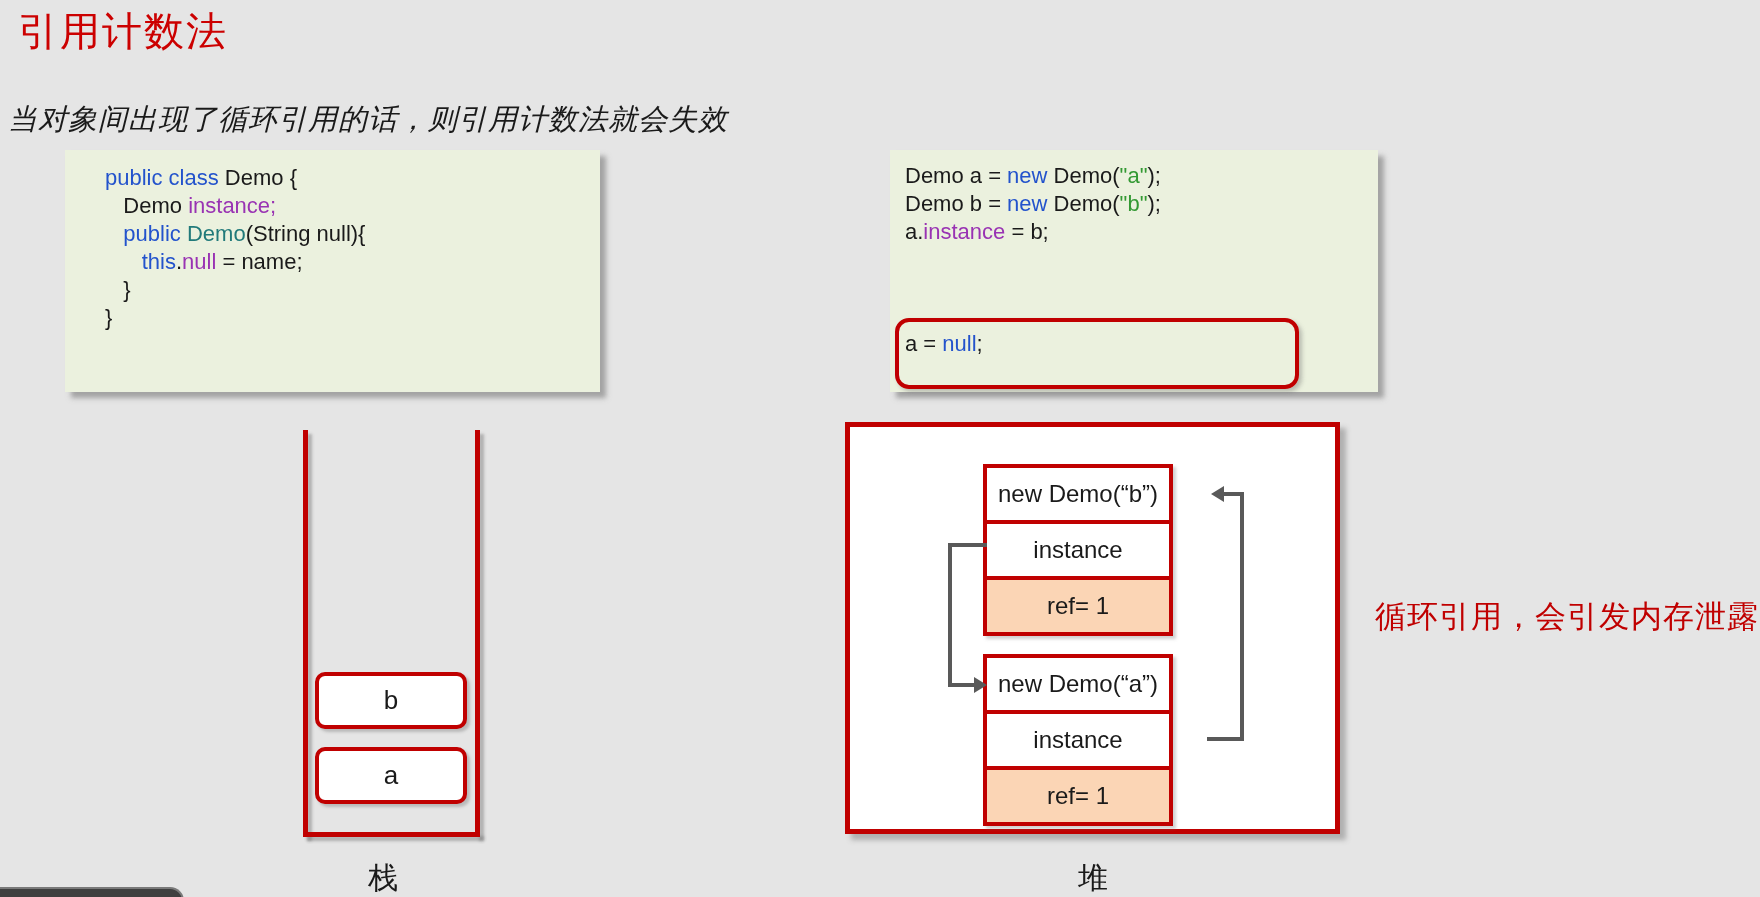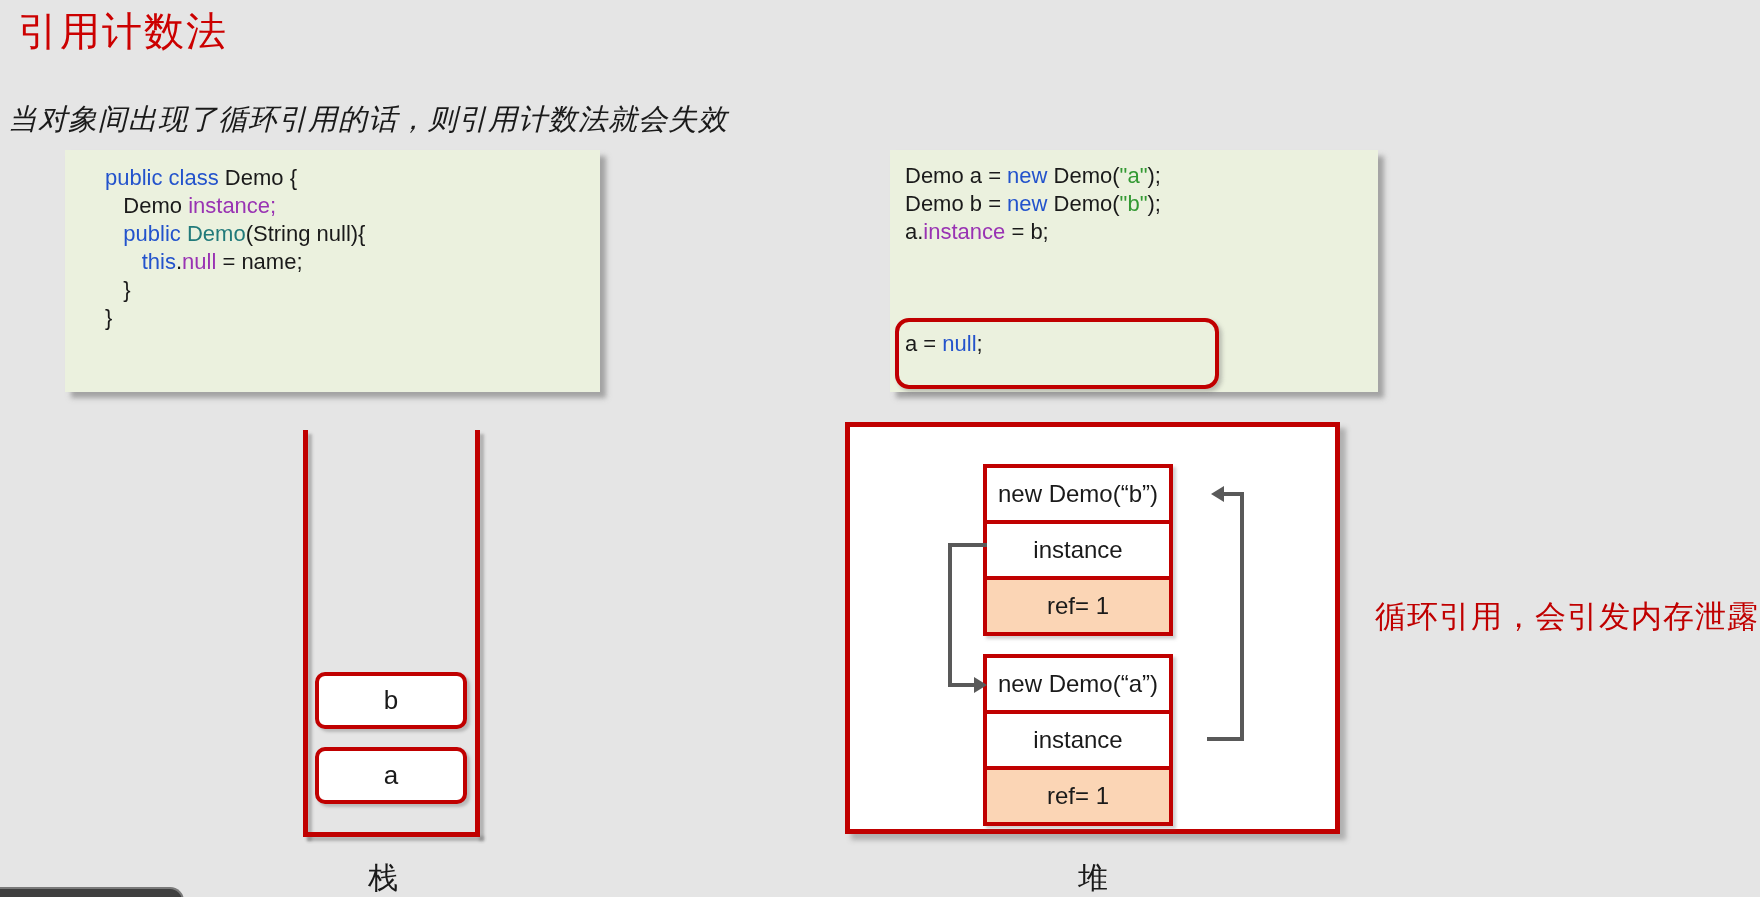--- a/index.html
+++ b/index.html
@@ -25,21 +25,21 @@
   }
   .code-left{left:65px;top:150px;width:535px;height:242px;padding:14px 0 0 40px;box-sizing:border-box;}
   .code-right{left:890px;top:150px;width:488px;height:242px;padding:12px 0 0 15px;box-sizing:border-box;}
   .code-line{white-space:pre;}
   .tk-k{color:#2353CC;}   
   .tk-p{color:#9933B3;}   
   .tk-t{color:#217A7A;}   
   .tk-g{color:#339933;}   
   .tk-d{color:#1a1a1a;}
   .null-box{
-    position:absolute;left:5px;top:168px;width:324px;height:71px;box-sizing:border-box;
+    position:absolute;left:5px;top:168px;width:404px;height:71px;box-sizing:border-box;
     border:4px solid #C00000;border-radius:14px;
     box-shadow:3px 3px 4px rgba(110,110,110,0.4);
     padding:8px 0 0 6px;
   }
   
   .stack-line{position:absolute;background:#C00000;box-shadow:4px 4px 3px rgba(110,110,110,0.45);}
   .stack-box{
     position:absolute;left:315px;width:152px;height:57px;box-sizing:border-box;
     background:#fff;border:4px solid #C00000;border-radius:10px;
     box-shadow:3px 3px 3px rgba(120,120,120,0.4);

